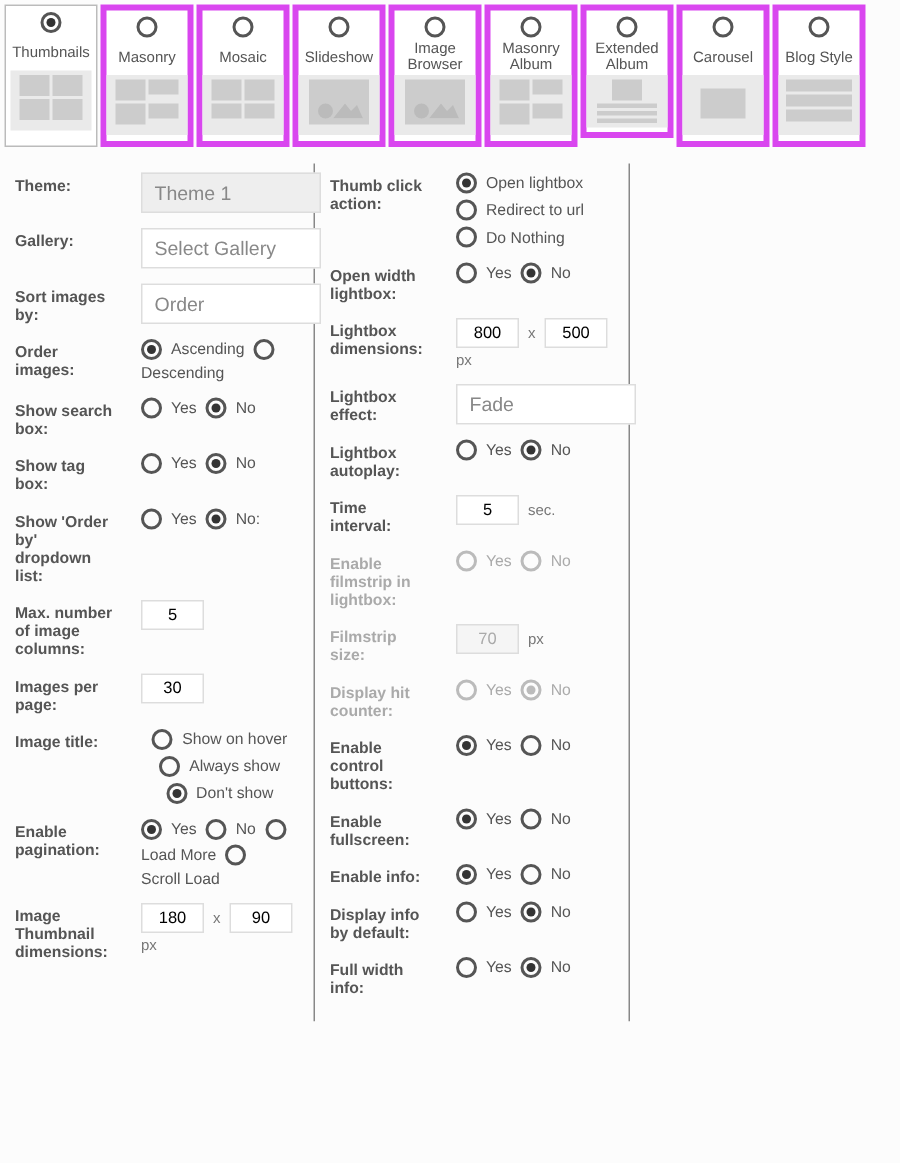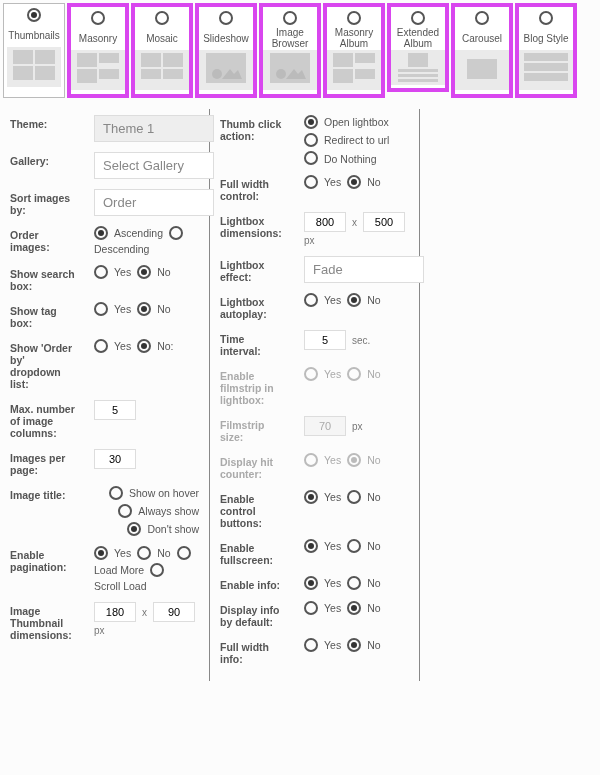--- a/index.html
+++ b/index.html
@@ -196,21 +196,21 @@
 
  <div class="row">
         <span class="lbl">Images per page:</span>
   <div class="ctrl">
           <input class="sm" value="30" style="">
         </div>
       </div>
 
  <div class="row">
         <span class="lbl">Image title:</span>
-  <div class="ctrl" style="flex-direction:column;align-items:flex-end;gap:4px">
+  <div class="ctrl" style="flex-direction:column;align-items:center;gap:4px">
    <div style="display:flex;gap:6px;align-items:center">
             <span class="rb"></span>
             <span class="rlabel">Show on hover</span>
           </div>
    <div style="display:flex;gap:6px;align-items:center">
             <span class="rb"></span>
             <span class="rlabel">Always show</span>
           </div>
    <div style="display:flex;gap:6px;align-items:center">
             <span class="rb checked"></span>
@@ -259,21 +259,21 @@
             <span class="rlabel">Redirect to url</span>
           </div>
    <div style="display:flex;gap:6px;align-items:flex-end">
             <span class="rb"></span>
             <span class="rlabel">Do Nothing</span>
           </div>
   </div>
       </div>
 
  <div class="row">
-        <span class="lbl">Full width control:</span>
+        <span class="lbl">Open width lightbox:</span>
   <div class="ctrl">
    <span class="rb"></span>
           <span class="rlabel">Yes</span>
    <span class="rb checked"></span>
           <span class="rlabel">No</span>
   </div>
       </div>
 
  <div class="row">
         <span class="lbl">Lightbox dimensions:</span>

